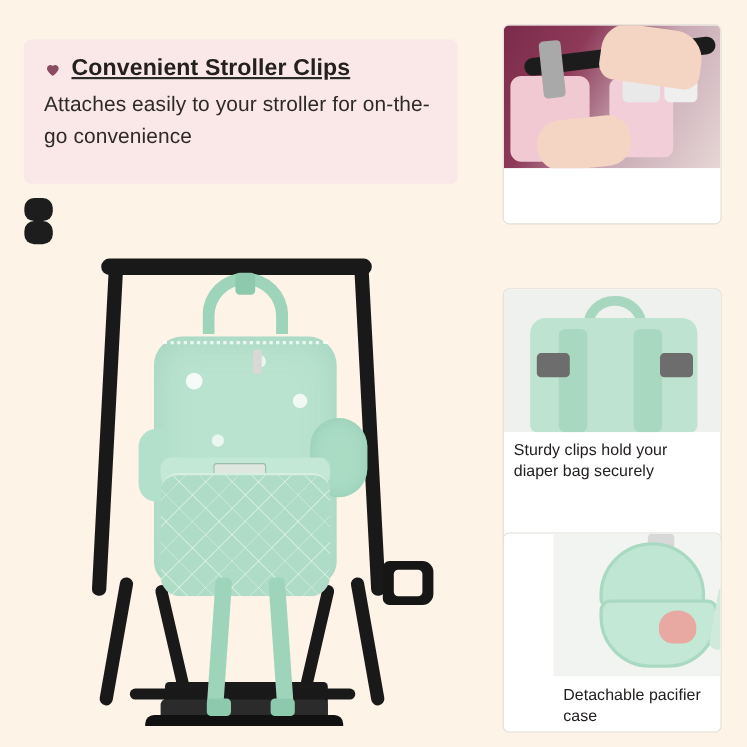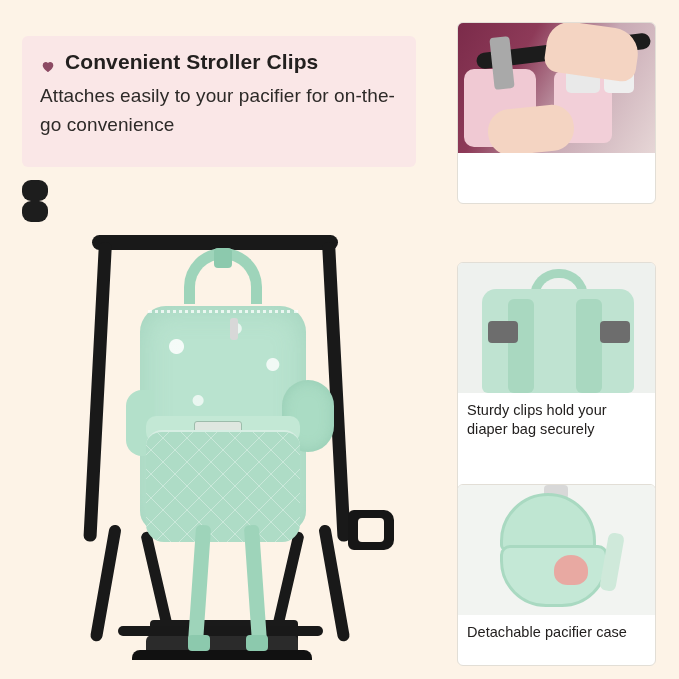--- a/index.html
+++ b/index.html
@@ -28,22 +28,23 @@
     top: 36px;
     width: 394px;
     height: 131px;
     background: #fae7e7;
     border-radius: 6px;
     box-sizing: border-box;
     padding: 14px 18px 0 18px;
   }
   .headline-row {
     display: flex;
-    align-items: flex-end;
+    align-items: center;
     gap: 9px;
+    text-decoration: underline;
   }
   .heart-icon {
     width: 16px;
     height: 16px;
     flex: 0 0 16px;
     position: relative;
     top: 1px;
   }
   .headline-title {
     font-size: 21px;
@@ -290,21 +291,21 @@
     position: absolute;
     width: 199px;
     background: #ffffff;
     border: 1px solid #e2ded6;
     border-radius: 6px;
     box-sizing: border-box;
     overflow: hidden;
   }
   .thumb-1 { top: 0px; height: 182px; }
   .thumb-2 { top: 240px; height: 236px; }
-  .thumb-3 { top: 462px; height: 182px; }
+  .thumb-3 { top: 462px; height: 182px; padding-left: 45px; }
 
   .thumb-photo {
     position: relative;
     width: 100%;
     height: 130px;
     overflow: hidden;
   }
   .thumb-caption {
     font-size: 14.5px;
     line-height: 1.28;
@@ -411,21 +412,21 @@
 
   <div class="headline-card">
     <div class="headline-row">
       <span class="heart-icon">
         <svg viewBox="0 0 24 24" width="16" height="16" aria-hidden="true">
           <path d="M12 21s-8-5.1-8-10.3A4.7 4.7 0 0 1 12 7.6 4.7 4.7 0 0 1 20 10.7C20 15.9 12 21 12 21z" fill="#8c4a63"></path>
         </svg>
       </span>
       <div class="headline-title">Convenient Stroller Clips</div>
     </div>
-    <div class="headline-sub">Attaches easily to your pacifier for on-the-go convenience</div>
+    <div class="headline-sub">Attaches easily to your stroller for on-the-go convenience</div>
   </div>
 
   <div class="hero">
     <div class="stroller">
       <div class="bar handlebar"></div>
       <div class="handle-left-cap"></div>
       <div class="handle-right-cap"></div>
       <div class="bar post-left"></div>
       <div class="bar post-right"></div>
       <div class="bar post-left-low"></div>

